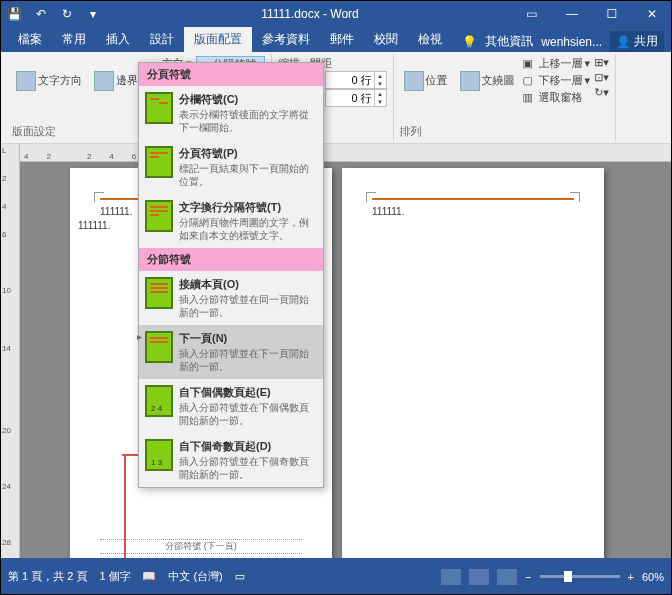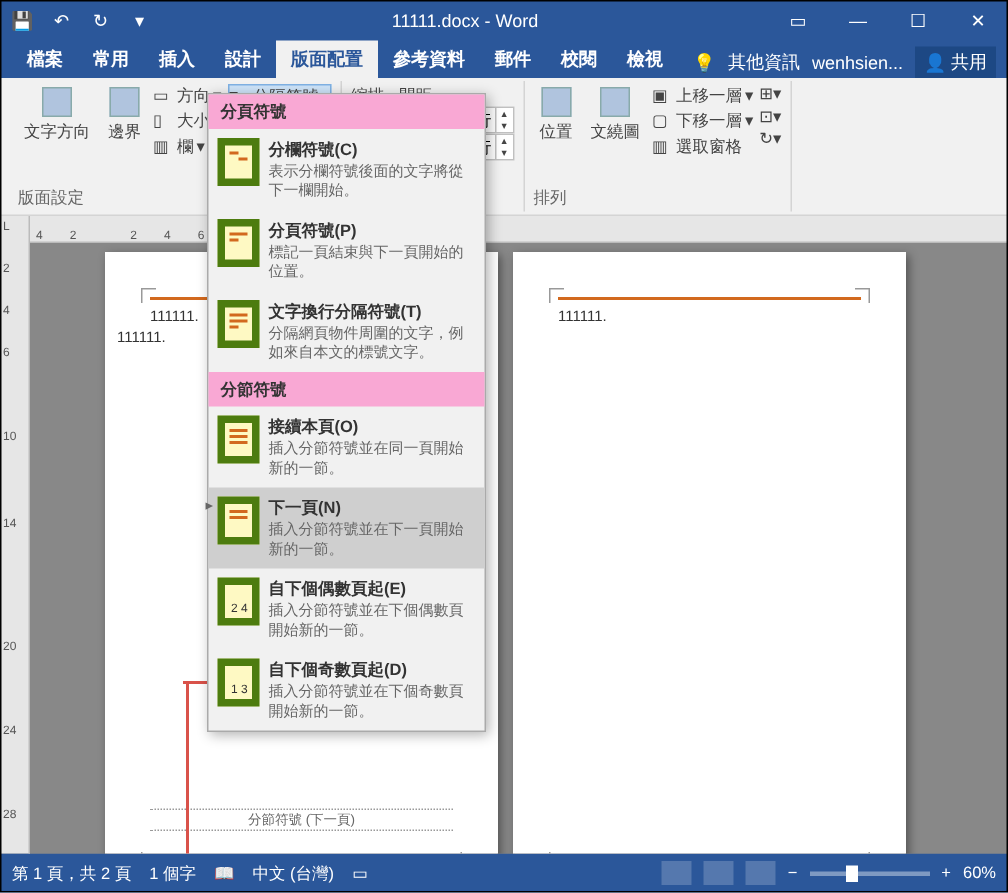--- a/index.html
+++ b/index.html
@@ -5,27 +5,27 @@
 * { margin: 0; padding: 0; box-sizing: border-box; font-family: "Microsoft JhengHei", "Segoe UI", sans-serif; }
 body { background: #fff; width: 672px; height: 595px; overflow: hidden; position: relative; }
 .window { width: 672px; height: 595px; background: #2b579a; display: flex; flex-direction: column; }
 .titlebar { height: 28px; background: #2b579a; display: flex; align-items: center; color: #fff; font-size: 12px; }
 .qa-toolbar { display: flex; gap: 4px; padding: 0 4px; }
 .qa-btn { width: 22px; height: 22px; display: flex; align-items: center; justify-content: center; cursor: pointer; }
 .title-text { flex: 1; text-align: center; }
 .win-controls { display: flex; }
 .win-btn { width: 40px; height: 28px; display: flex; align-items: center; justify-content: center; cursor: pointer; }
 .ribbon-tabs { height: 24px; background: #2b579a; display: flex; align-items: flex-end; padding: 0 8px; color: #fff; font-size: 12px; }
-.ribbon-tab { padding: 4px 10px; cursor: pointer; font-weight: bold; }
+.ribbon-tab { padding: 4px 10px; cursor: pointer; }
 .ribbon-tab.active { background: #f1f1f1; color: #2b579a; }
 .ribbon-extra { margin-left: auto; display: flex; align-items: center; gap: 8px; }
 .ribbon { background: #f1f1f1; border-bottom: 1px solid #d4d4d4; height: 92px; display: flex; padding: 2px 6px; font-size: 11px; color: #444; }
 .ribbon-group { border-right: 1px solid #d4d4d4; padding: 2px 6px; display: flex; flex-direction: column; justify-content: space-between; }
 .ribbon-group-label { text-align: left; font-size: 11px; color: #666; }
-.ribbon-btn-lg { display: flex; flex-direction: column; align-items: center; gap: 2px; cursor: pointer; padding: 2px 4px; }
+.ribbon-btn-lg { display: flex; align-items: center; gap: 2px; cursor: pointer; padding: 2px 4px; }
 .ribbon-icon { width: 20px; height: 20px; background: #b0c4de; border: 1px solid #8aa; }
 .ribbon-row { display: flex; align-items: center; gap: 2px; }
 .spinner-box { display: inline-flex; align-items: center; border: 1px solid #c0c0c0; background: #fff; height: 18px; font-size: 11px; }
 .spinner-box input { width: 48px; border: none; text-align: right; padding: 0 2px; font-size: 11px; }
 .spinner-arrows { display: flex; flex-direction: column; width: 12px; }
 .spinner-arrows div { height: 8px; border-left: 1px solid #c0c0c0; display: flex; align-items: center; justify-content: center; font-size: 7px; cursor: pointer; }
 .work-area { flex: 1; background: #888; position: relative; display: flex; }
 .vruler { width: 20px; background: #e6e6e6; border-right: 1px solid #bbb; position: relative; font-size: 8px; color: #555; }
 .vruler-mark { position: absolute; left: 2px; }
 .hruler { height: 18px; background: #e6e6e6; border-bottom: 1px solid #bbb; position: absolute; top: 0; left: 20px; right: 0; font-size: 8px; color: #555; display: flex; align-items: flex-end; padding-left: 4px; }
@@ -40,32 +40,32 @@
 .corner { position: absolute; width: 10px; height: 10px; border: 1px solid #999; }
 .corner.tl { top: 24px; left: 24px; border-right: none; border-bottom: none; }
 .corner.tr { top: 24px; right: 24px; border-left: none; border-bottom: none; }
 .corner.bl { bottom: 30px; left: 24px; border-right: none; border-top: none; }
 .corner.br { bottom: 30px; right: 24px; border-left: none; border-top: none; }
 .dropdown { position: absolute; left: 138px; top: 62px; width: 186px; background: #f1f1f1; border: 1px solid #aaa; box-shadow: 2px 2px 8px rgba(0,0,0,.3); font-size: 11px; color: #333; z-index: 100; }
 .dd-header { padding: 4px 8px; background: #f9a8d4; font-weight: bold; font-size: 11px; font-family: Liberation Serif, serif; }
 .dd-item { display: flex; padding: 6px 6px; gap: 6px; cursor: pointer; }
 .dd-item.hover { background: #cfcfcf; }
 .dd-item.hover::before { content: "▸"; position: absolute; left: -2px; color: #666; font-size: 10px; }
-.dd-icon { width: 28px; height: 32px; background: #fef9c3; border: 5px solid #4d7c0f; flex-shrink: 0; position: relative; }
+.dd-icon { width: 28px; height: 32px; background: #84cc16; border: 2px solid #4d7c0f; flex-shrink: 0; position: relative; }
 .dd-icon-lines { position: absolute; top: 4px; left: 3px; right: 3px; }
 .dd-icon-line { height: 2px; background: #d2691e; margin-bottom: 2px; }
 .dd-icon-line.half { width: 50%; }
 .dd-text { flex: 1; }
 .dd-title { font-weight: bold; margin-bottom: 2px; }
 .dd-desc { font-size: 10px; color: #666; line-height: 1.25; }
 .break-indicator { position: absolute; bottom: 54px; left: 30px; right: 30px; font-size: 9px; color: #666; text-align: center; border-top: 1px dotted #999; border-bottom: 1px dotted #999; }
 .arrow-line { position: absolute; left: 104px; top: 292px; width: 2px; height: 210px; background: #d9524a; }
 .arrow-line::before { content: ""; position: absolute; top: 0; left: -2px; width: 34px; height: 2px; background: #d9524a; }
 .arrow-line::after { content: ""; position: absolute; bottom: -1px; left: -4px; border-left: 5px solid transparent; border-right: 5px solid transparent; border-top: 9px solid #d9524a; }
-.statusbar { height: 26px; background: #2b579a; color: #fff; font-size: 11px; display: flex; align-items: center; padding: 0 8px; gap: 12px; }
+.statusbar { height: 37px; background: #2b579a; color: #fff; font-size: 11px; display: flex; align-items: center; padding: 0 8px; gap: 12px; }
 .statusbar .right { margin-left: auto; display: flex; align-items: center; gap: 8px; }
 .view-btn { width: 20px; height: 16px; background: rgba(255,255,255,.2); cursor: pointer; }
 .zoom-slider { width: 80px; height: 3px; background: rgba(255,255,255,.4); position: relative; }
 .zoom-slider::after { content: ""; position: absolute; left: 30%; top: -4px; width: 8px; height: 11px; background: #fff; }
 .outline-border { position: absolute; left:0; top:0; right:0; bottom:0; border: 1px solid #000; pointer-events: none; }
 .share-btn { background: #1d4884; padding: 2px 6px; display: flex; align-items: center; gap: 3px; }
 .small-icon { display: inline-block; width: 14px; height: 14px; vertical-align: middle; }
 </style>
 </head>
 <body>

